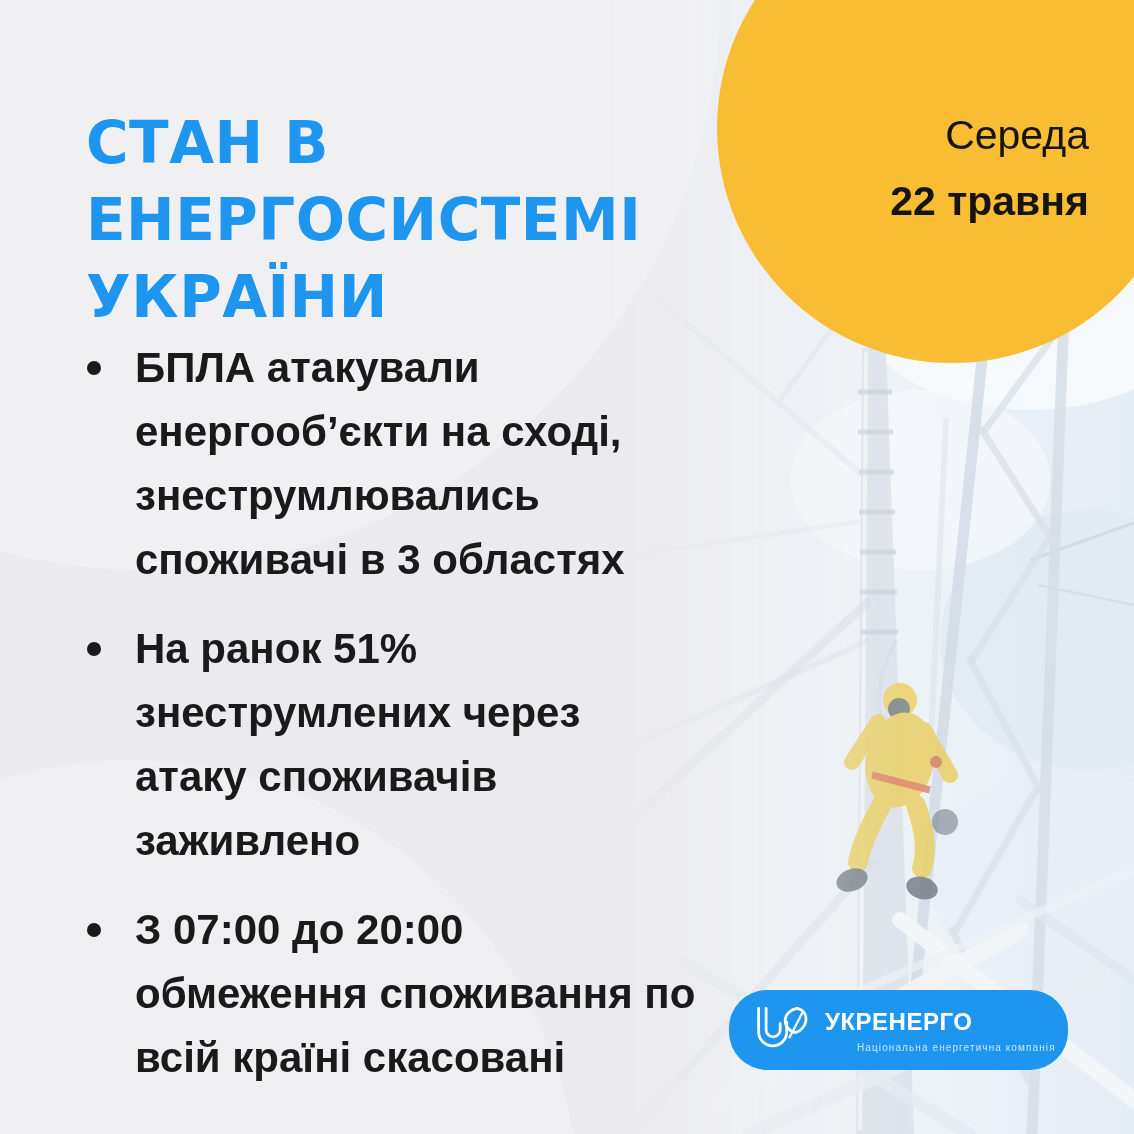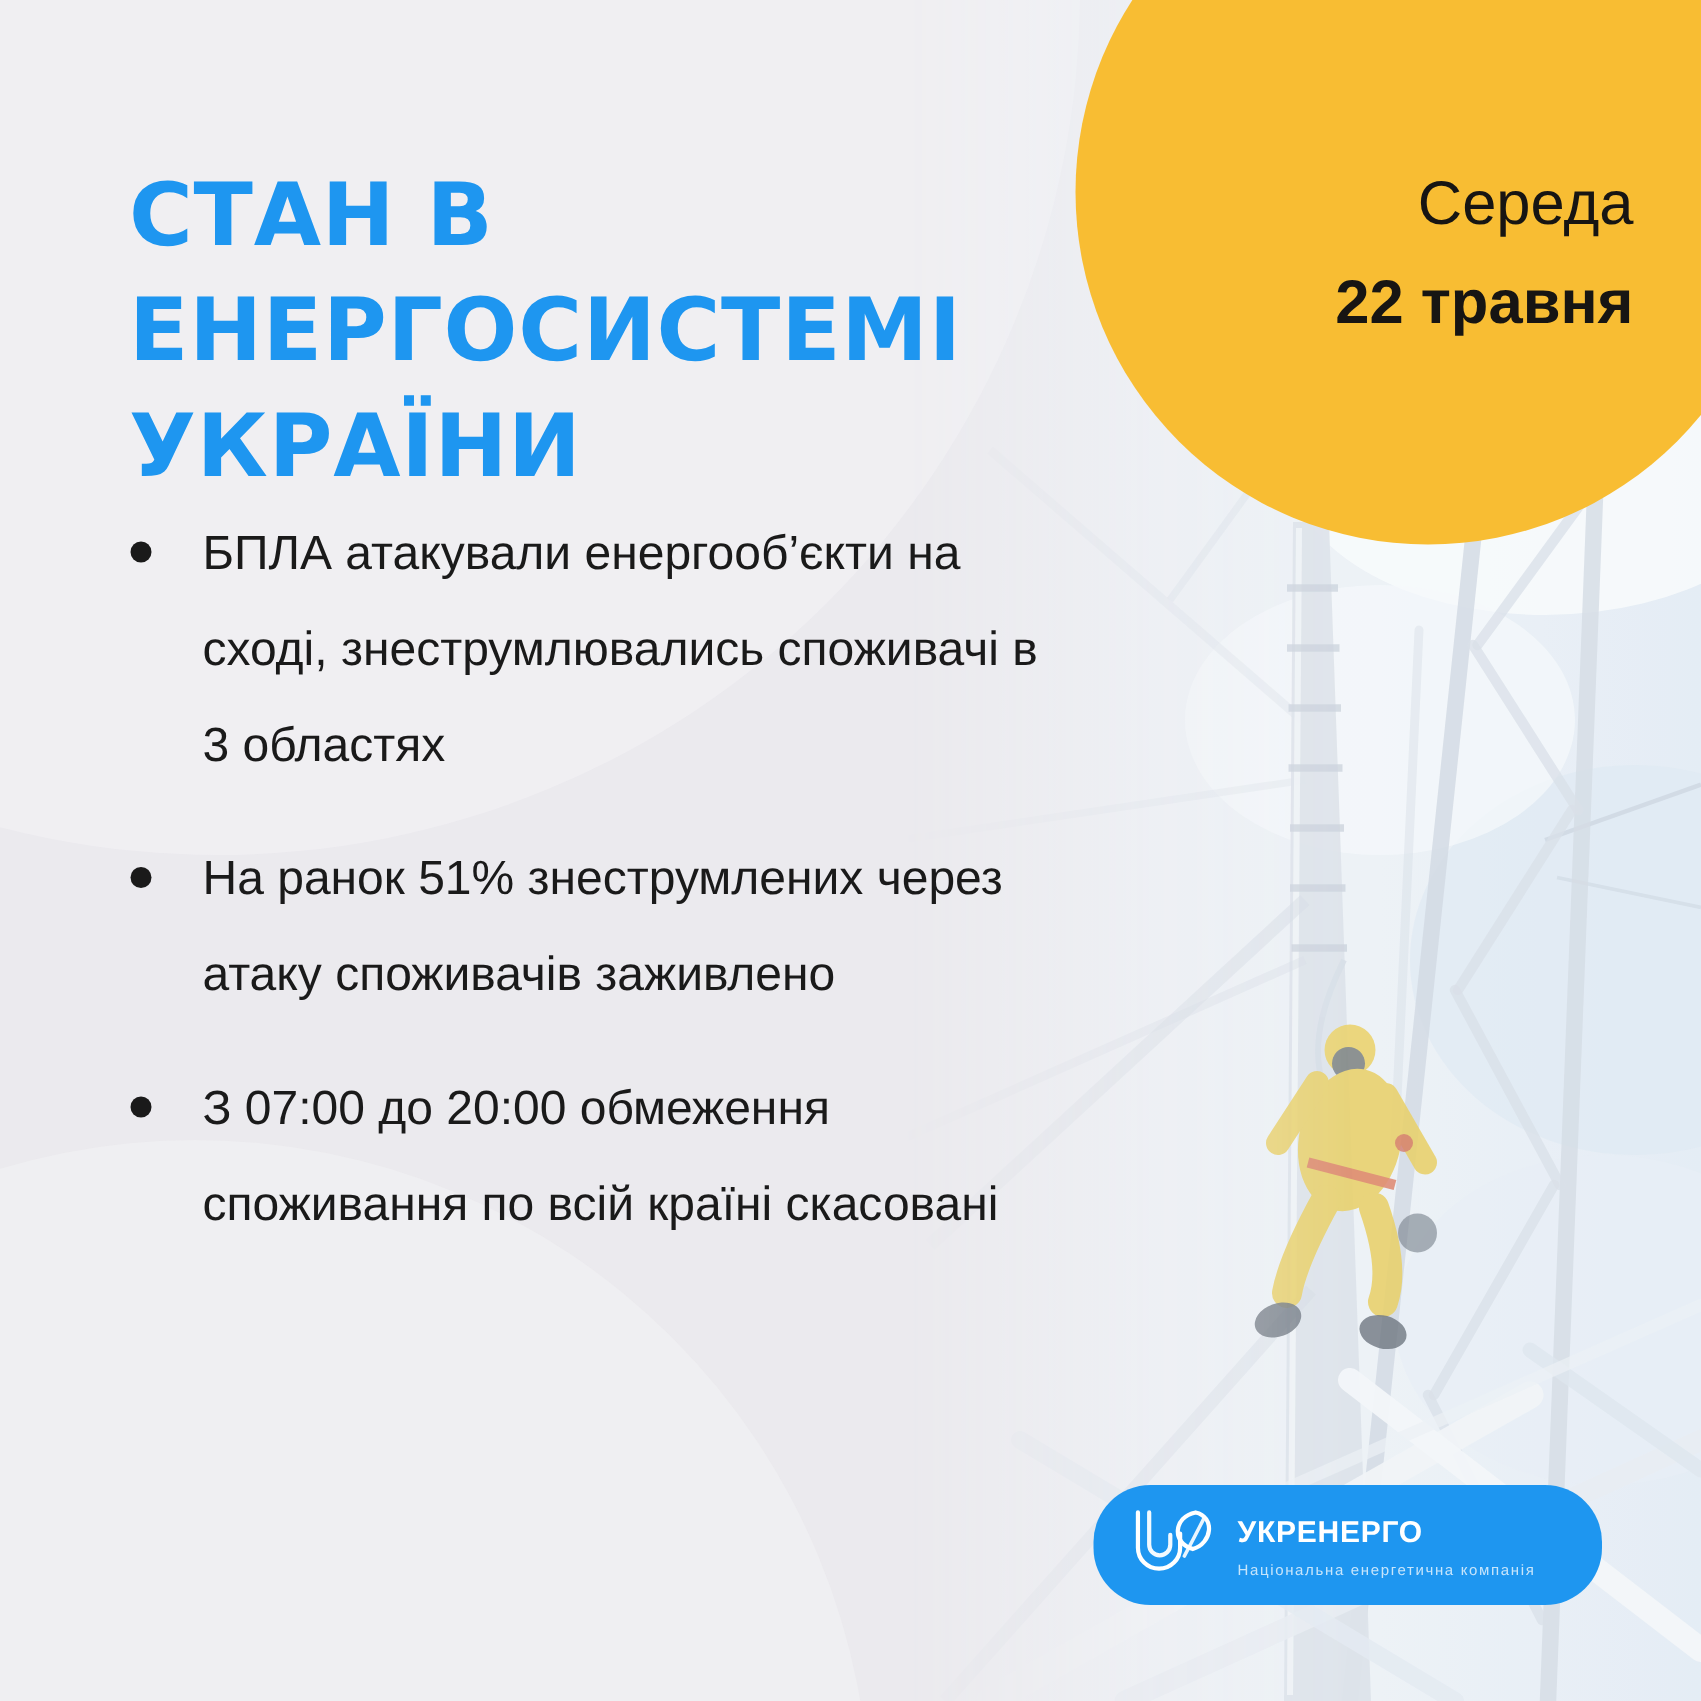--- a/index.html
+++ b/index.html
@@ -40,38 +40,38 @@
     color:var(--accent,#1E96F0);text-transform:uppercase;
   }
 
   
   .bullets{
     position:absolute;left:85px;top:336px;width:615px;margin:0;padding:0;list-style:none;
     color:var(--text,#1A1A1A);
   }
   .bullets li{
     position:relative;padding-left:50px;margin:0 0 25px 0;
-    font-size:32px;line-height:64px;font-weight:400;
+    font-size:42px;line-height:64px;font-weight:700;
   }
   .bullets li::before{
     content:"";position:absolute;left:2px;top:25px;width:14px;height:14px;border-radius:50%;
     background:var(--text,#1A1A1A);
   }
 
   
   .logo{
     position:absolute;left:729px;top:990px;width:339px;height:80px;border-radius:38px;
     background:var(--accent,#1E96F0);
     display:flex;align-items:center;gap:12px;padding:0;box-sizing:border-box;
     padding-left:24px;padding-right:16px;
   }
   .logo-icon{flex:0 0 auto;}
   .logo-text{display:flex;flex-direction:column;min-width:0;}
-  .logo-name{color:#fff;font-size:20px;line-height:32px;font-weight:700;letter-spacing:.5px;white-space:nowrap;}
-  .logo-tagline{color:rgba(255,255,255,.75);font-size:10px;line-height:12px;letter-spacing:1.1px;margin-top:4px;white-space:nowrap;}
+  .logo-name{color:#fff;font-size:24px;line-height:32px;font-weight:700;letter-spacing:.5px;white-space:nowrap;}
+  .logo-tagline{color:rgba(255,255,255,.75);font-size:10px;line-height:12px;letter-spacing:1.1px;margin-top:4px;white-space:nowrap;margin-left:32px;}
 </style>
 </head>
 <body>
 
 <div class="poster" style="--accent: #1E96F0; --yellow: #F8BD33; --bg: #EBEAEE; --text: #1A1A1A;">
 
   <div class="swirl swirl-a"></div>
   <div class="swirl swirl-b"></div>
 
   <div class="photo">

